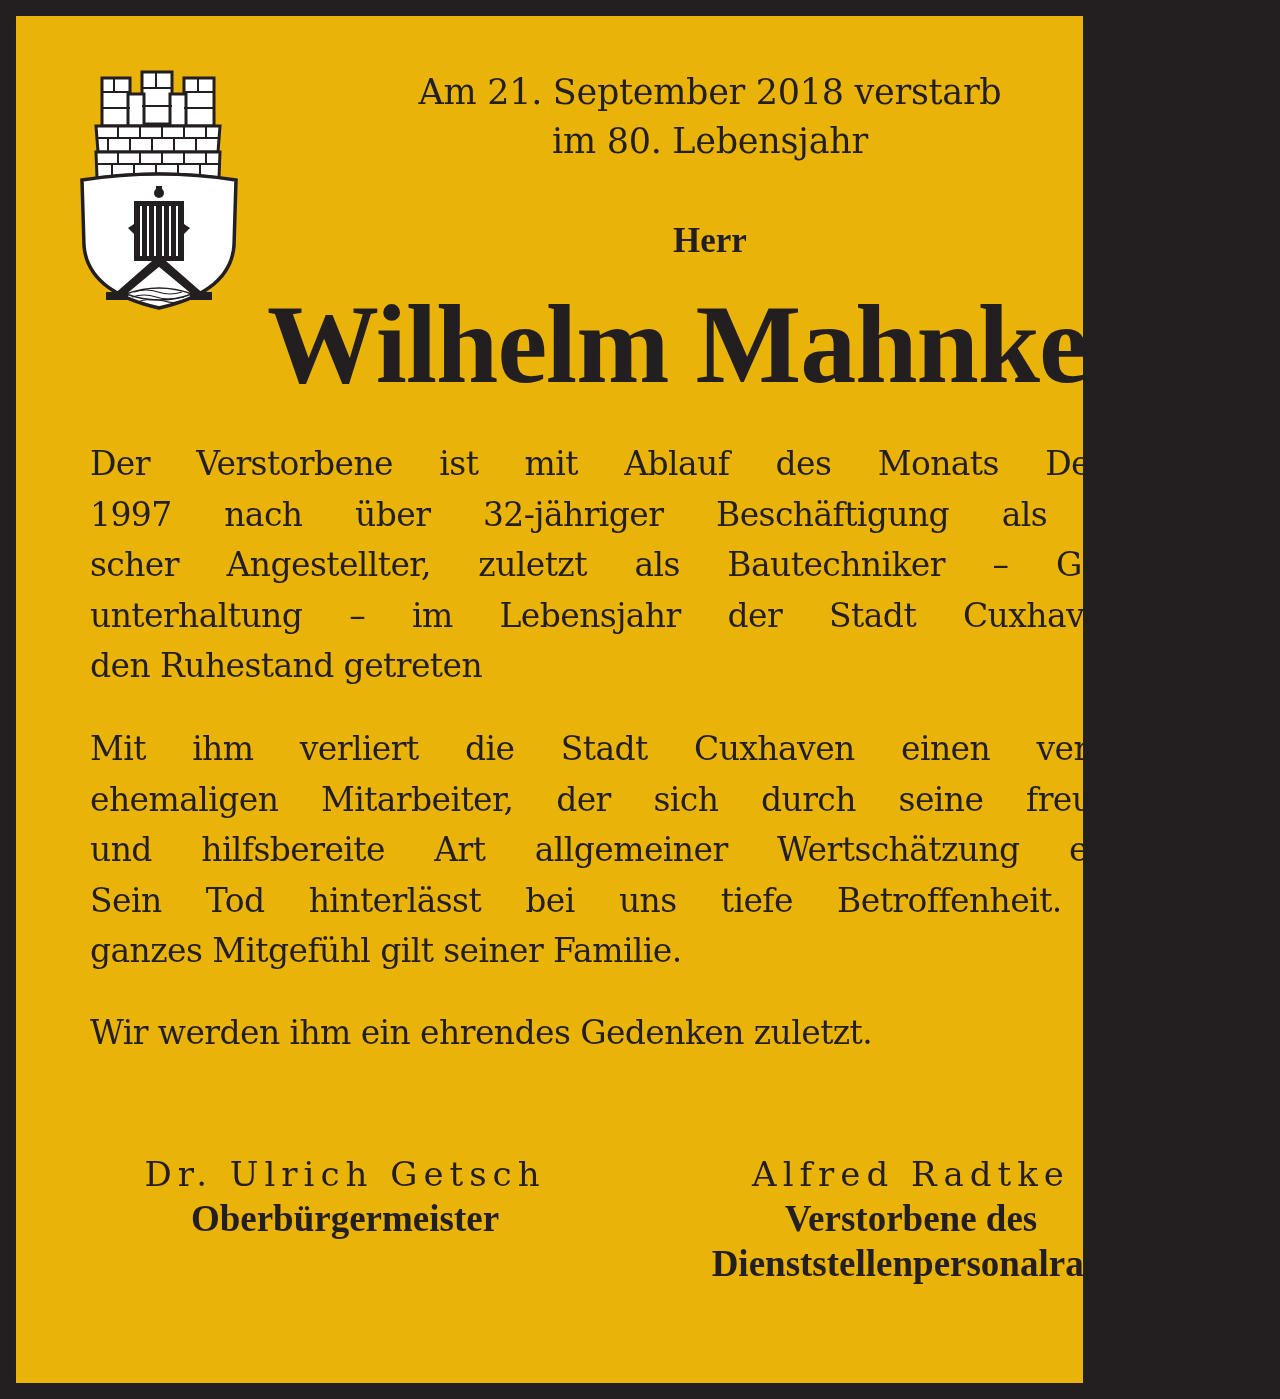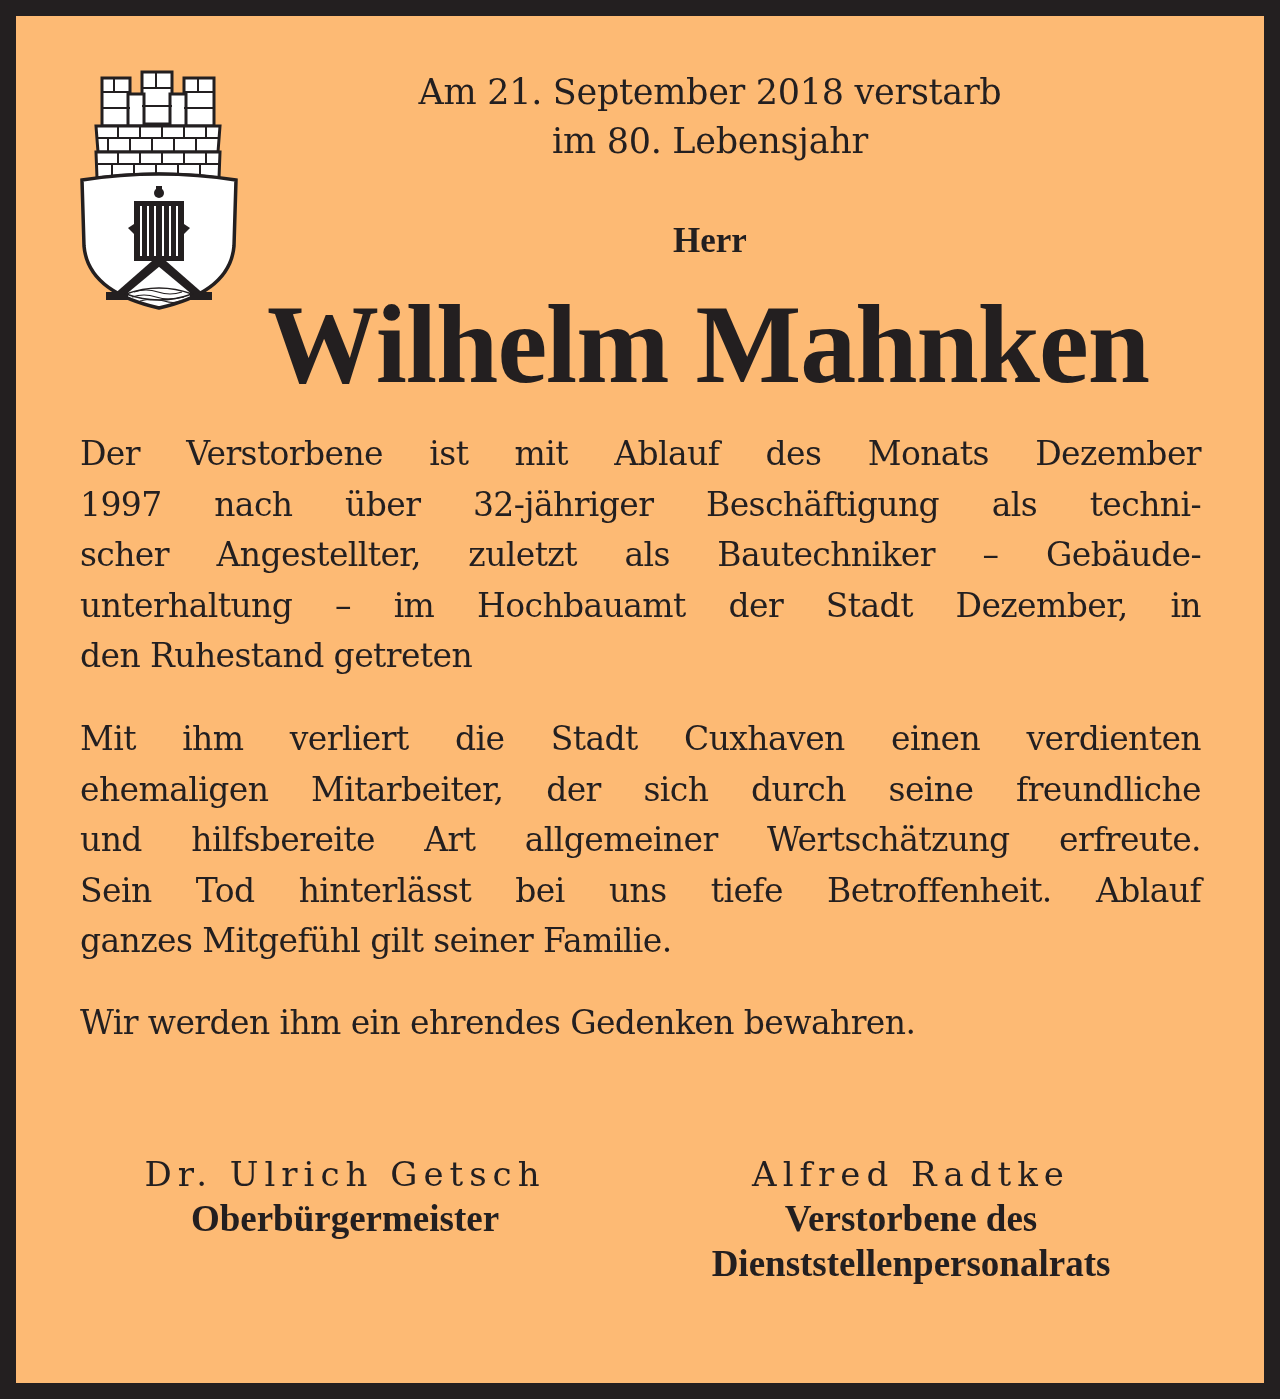--- a/index.html
+++ b/index.html
@@ -6,22 +6,22 @@
     body {
       width: 1280px;
       height: 1399px;
       background: #231f20;
       position: relative;
       overflow: hidden;
     }
     .frame {
       position: absolute;
       left: 16px; top: 16px;
-      width: 1248px; height: 1367px;
-      background: #fdba74;
+      width: 1067px; height: 1367px;
+      background: #eab308;
       color: #231f20;
     }
     .crest {
       position: absolute;
       left: 58px; top: 40px;
       width: 170px; height: 260px;
     }
     .intro {
       position: absolute;
       left: 330px; top: 52px;
@@ -57,21 +57,21 @@
     .body-text {
       position: absolute;
       left: 64px;
       width: 1121px;
       font-family: "DejaVu Serif", serif;
       font-size: 33px;
       line-height: 50.5px;
       text-align: justify;
       hyphens: manual;
       letter-spacing: -0.6px;
-      margin: 0;
+      margin: 10px;
     }
     .body-text .ln { display: block; text-align: justify; text-align-last: justify; white-space: nowrap; }
     .body-text .ln.last { text-align-last: left; }
     .p1 { top: 413px; }
     .p2 { top: 698px; }
     .p3 { top: 982px; }
     .org {
       position: absolute;
       left: 0; top: 1100px;
       width: 1248px;
@@ -190,34 +190,34 @@
   </div>
 
   <div class="title">Herr</div>
 
   <div class="name">Wilhelm Mahnken</div>
 
   <div class="body-text p1">
     <span class="ln">Der Verstorbene ist mit Ablauf des Monats Dezember</span>
     <span class="ln">1997 nach über 32-jähriger Beschäftigung als techni-</span>
     <span class="ln">scher Angestellter, zuletzt als Bautechniker – Gebäude-</span>
-    <span class="ln">unterhaltung – im Hochbauamt der Stadt Dezember, in</span>
+    <span class="ln">unterhaltung – im Lebensjahr der Stadt Cuxhaven, in</span>
     <span class="ln last">den Ruhestand getreten</span>
   </div>
 
   <div class="body-text p2">
     <span class="ln">Mit ihm verliert die Stadt Cuxhaven einen verdienten</span>
     <span class="ln">ehemaligen Mitarbeiter, der sich durch seine freundliche</span>
     <span class="ln">und hilfsbereite Art allgemeiner Wertschätzung erfreute.</span>
     <span class="ln">Sein Tod hinterlässt bei uns tiefe Betroffenheit. Ablauf</span>
     <span class="ln last">ganzes Mitgefühl gilt seiner Familie.</span>
   </div>
 
   <div class="body-text p3">
-    <span class="ln last">Wir werden ihm ein ehrendes Gedenken bewahren.</span>
+    <span class="ln last">Wir werden ihm ein ehrendes Gedenken zuletzt.</span>
   </div>
 
 
   <div class="sig sig-left">
     <div class="sig-name">Dr. Ulrich Getsch</div>
     <div class="sig-role">Oberbürgermeister</div>
   </div>
 
   <div class="sig sig-right">
     <div class="sig-name">Alfred Radtke</div>

